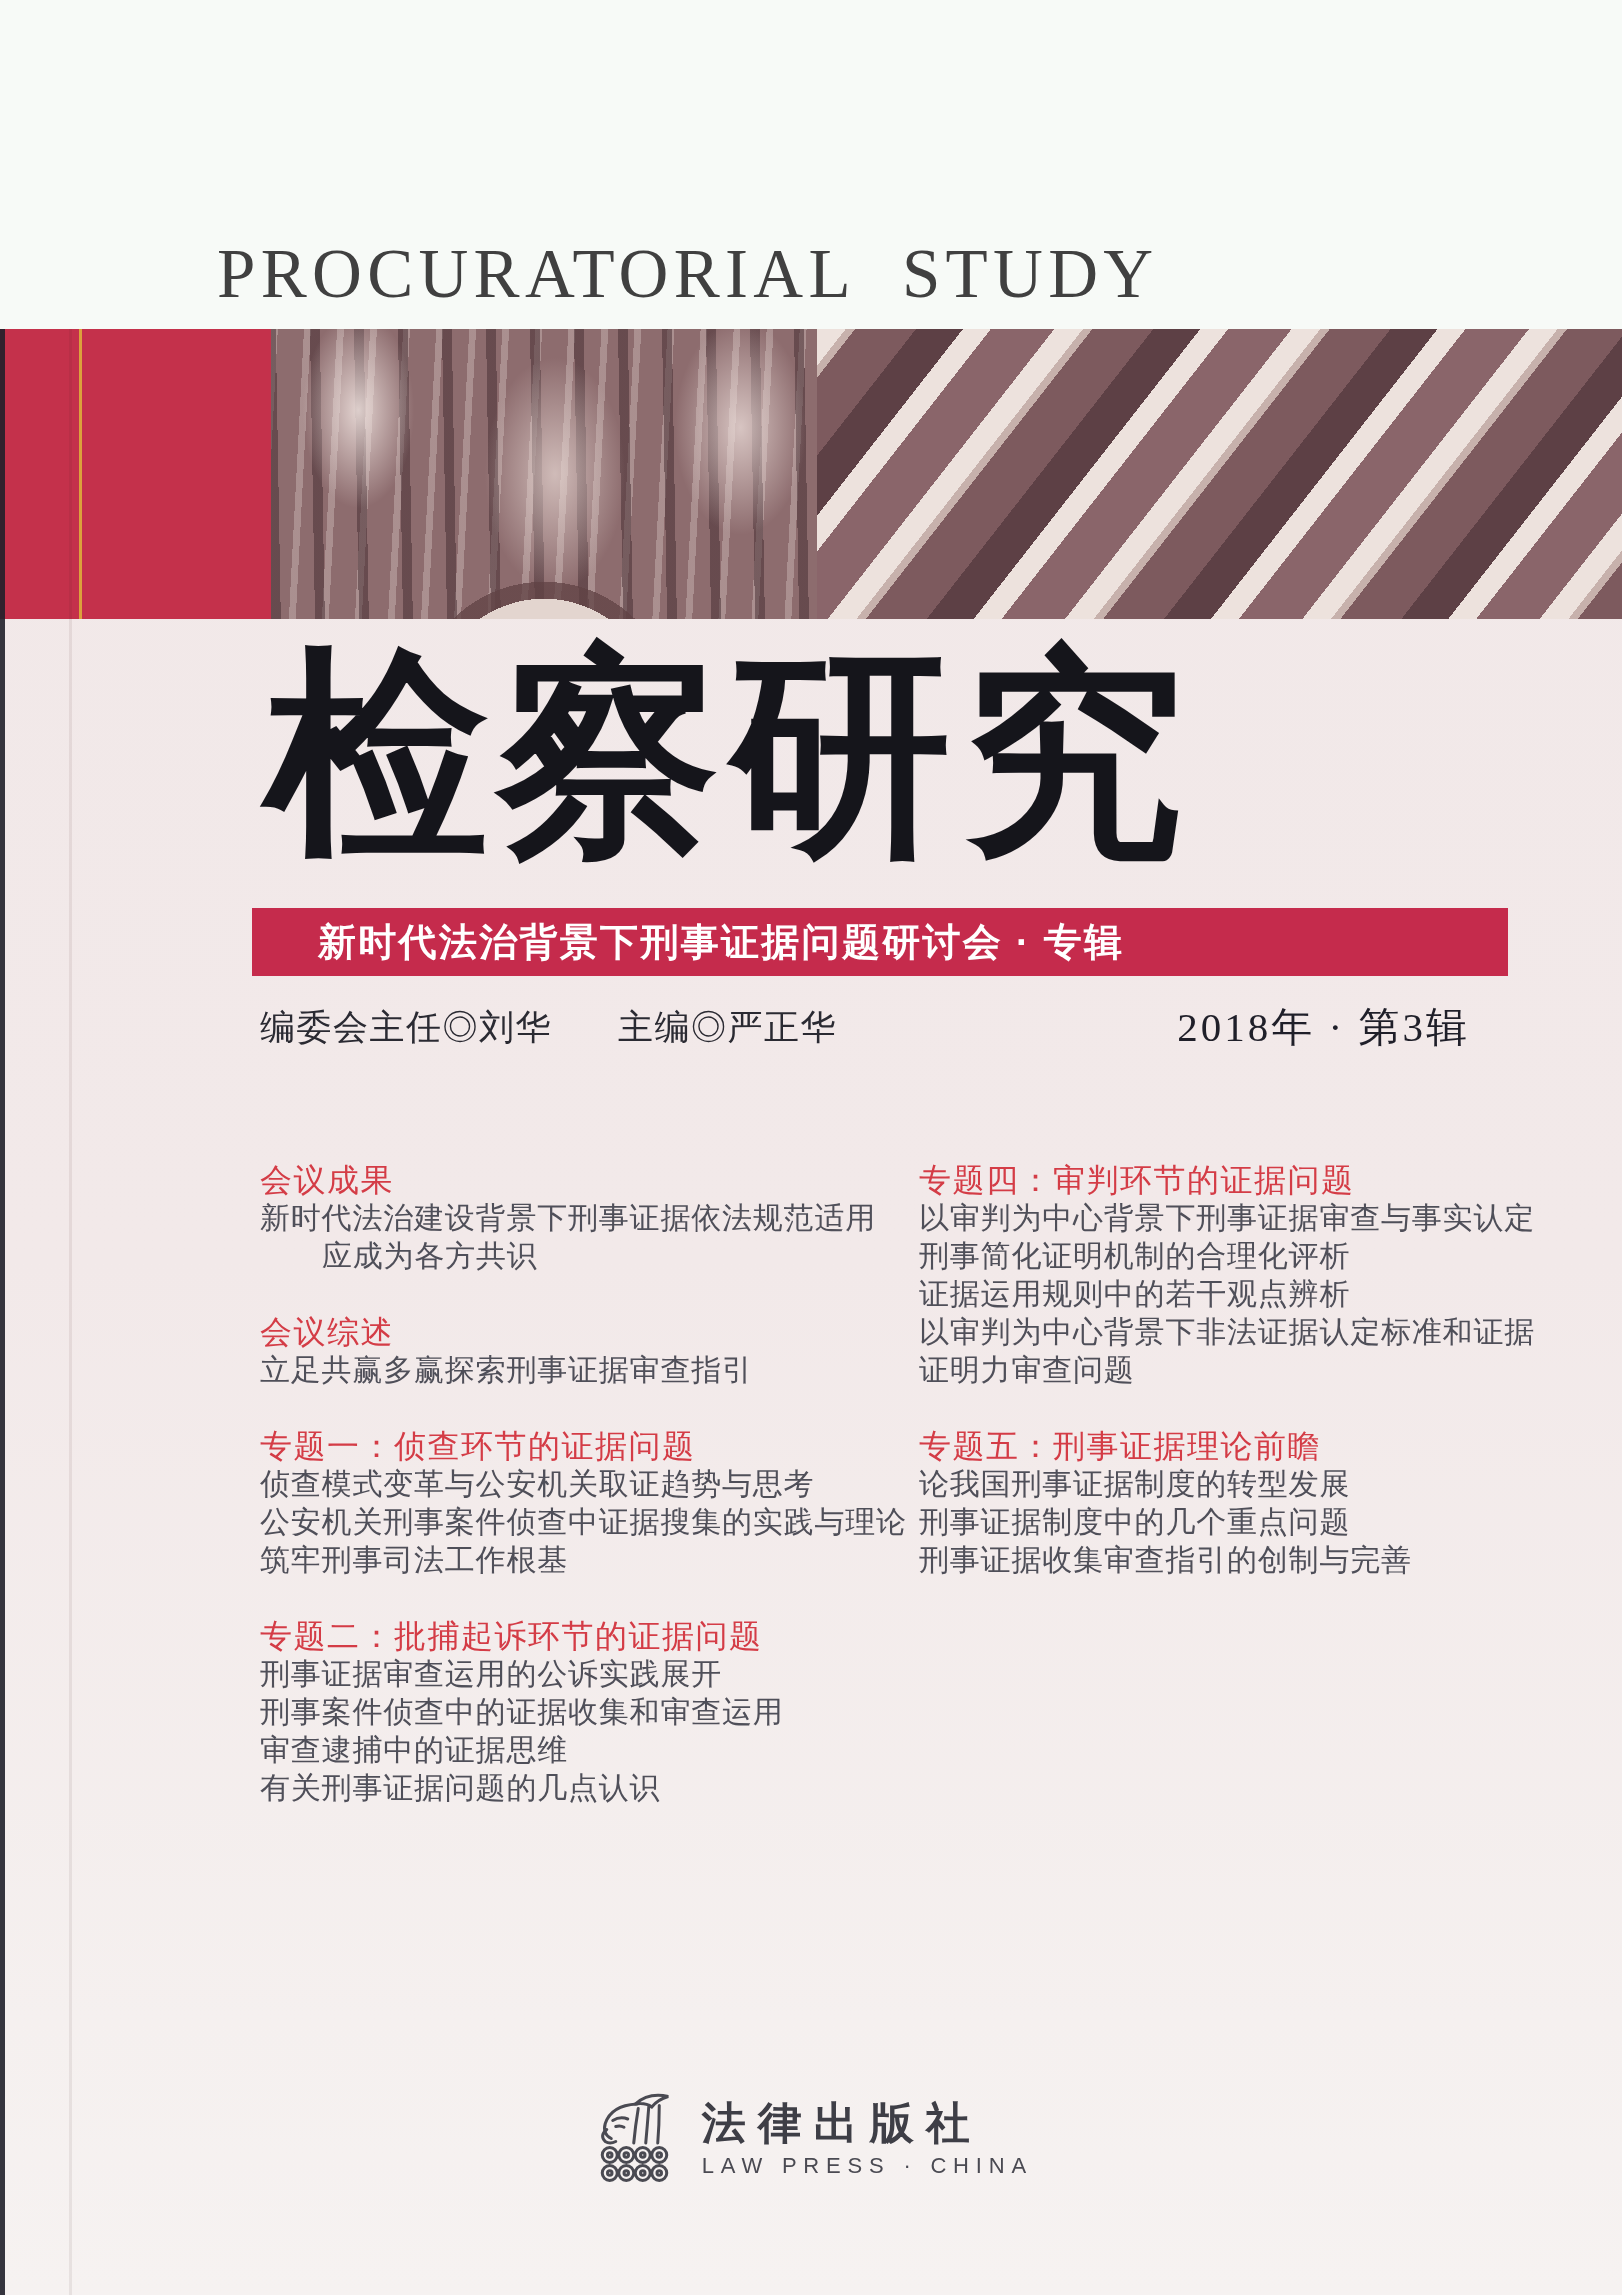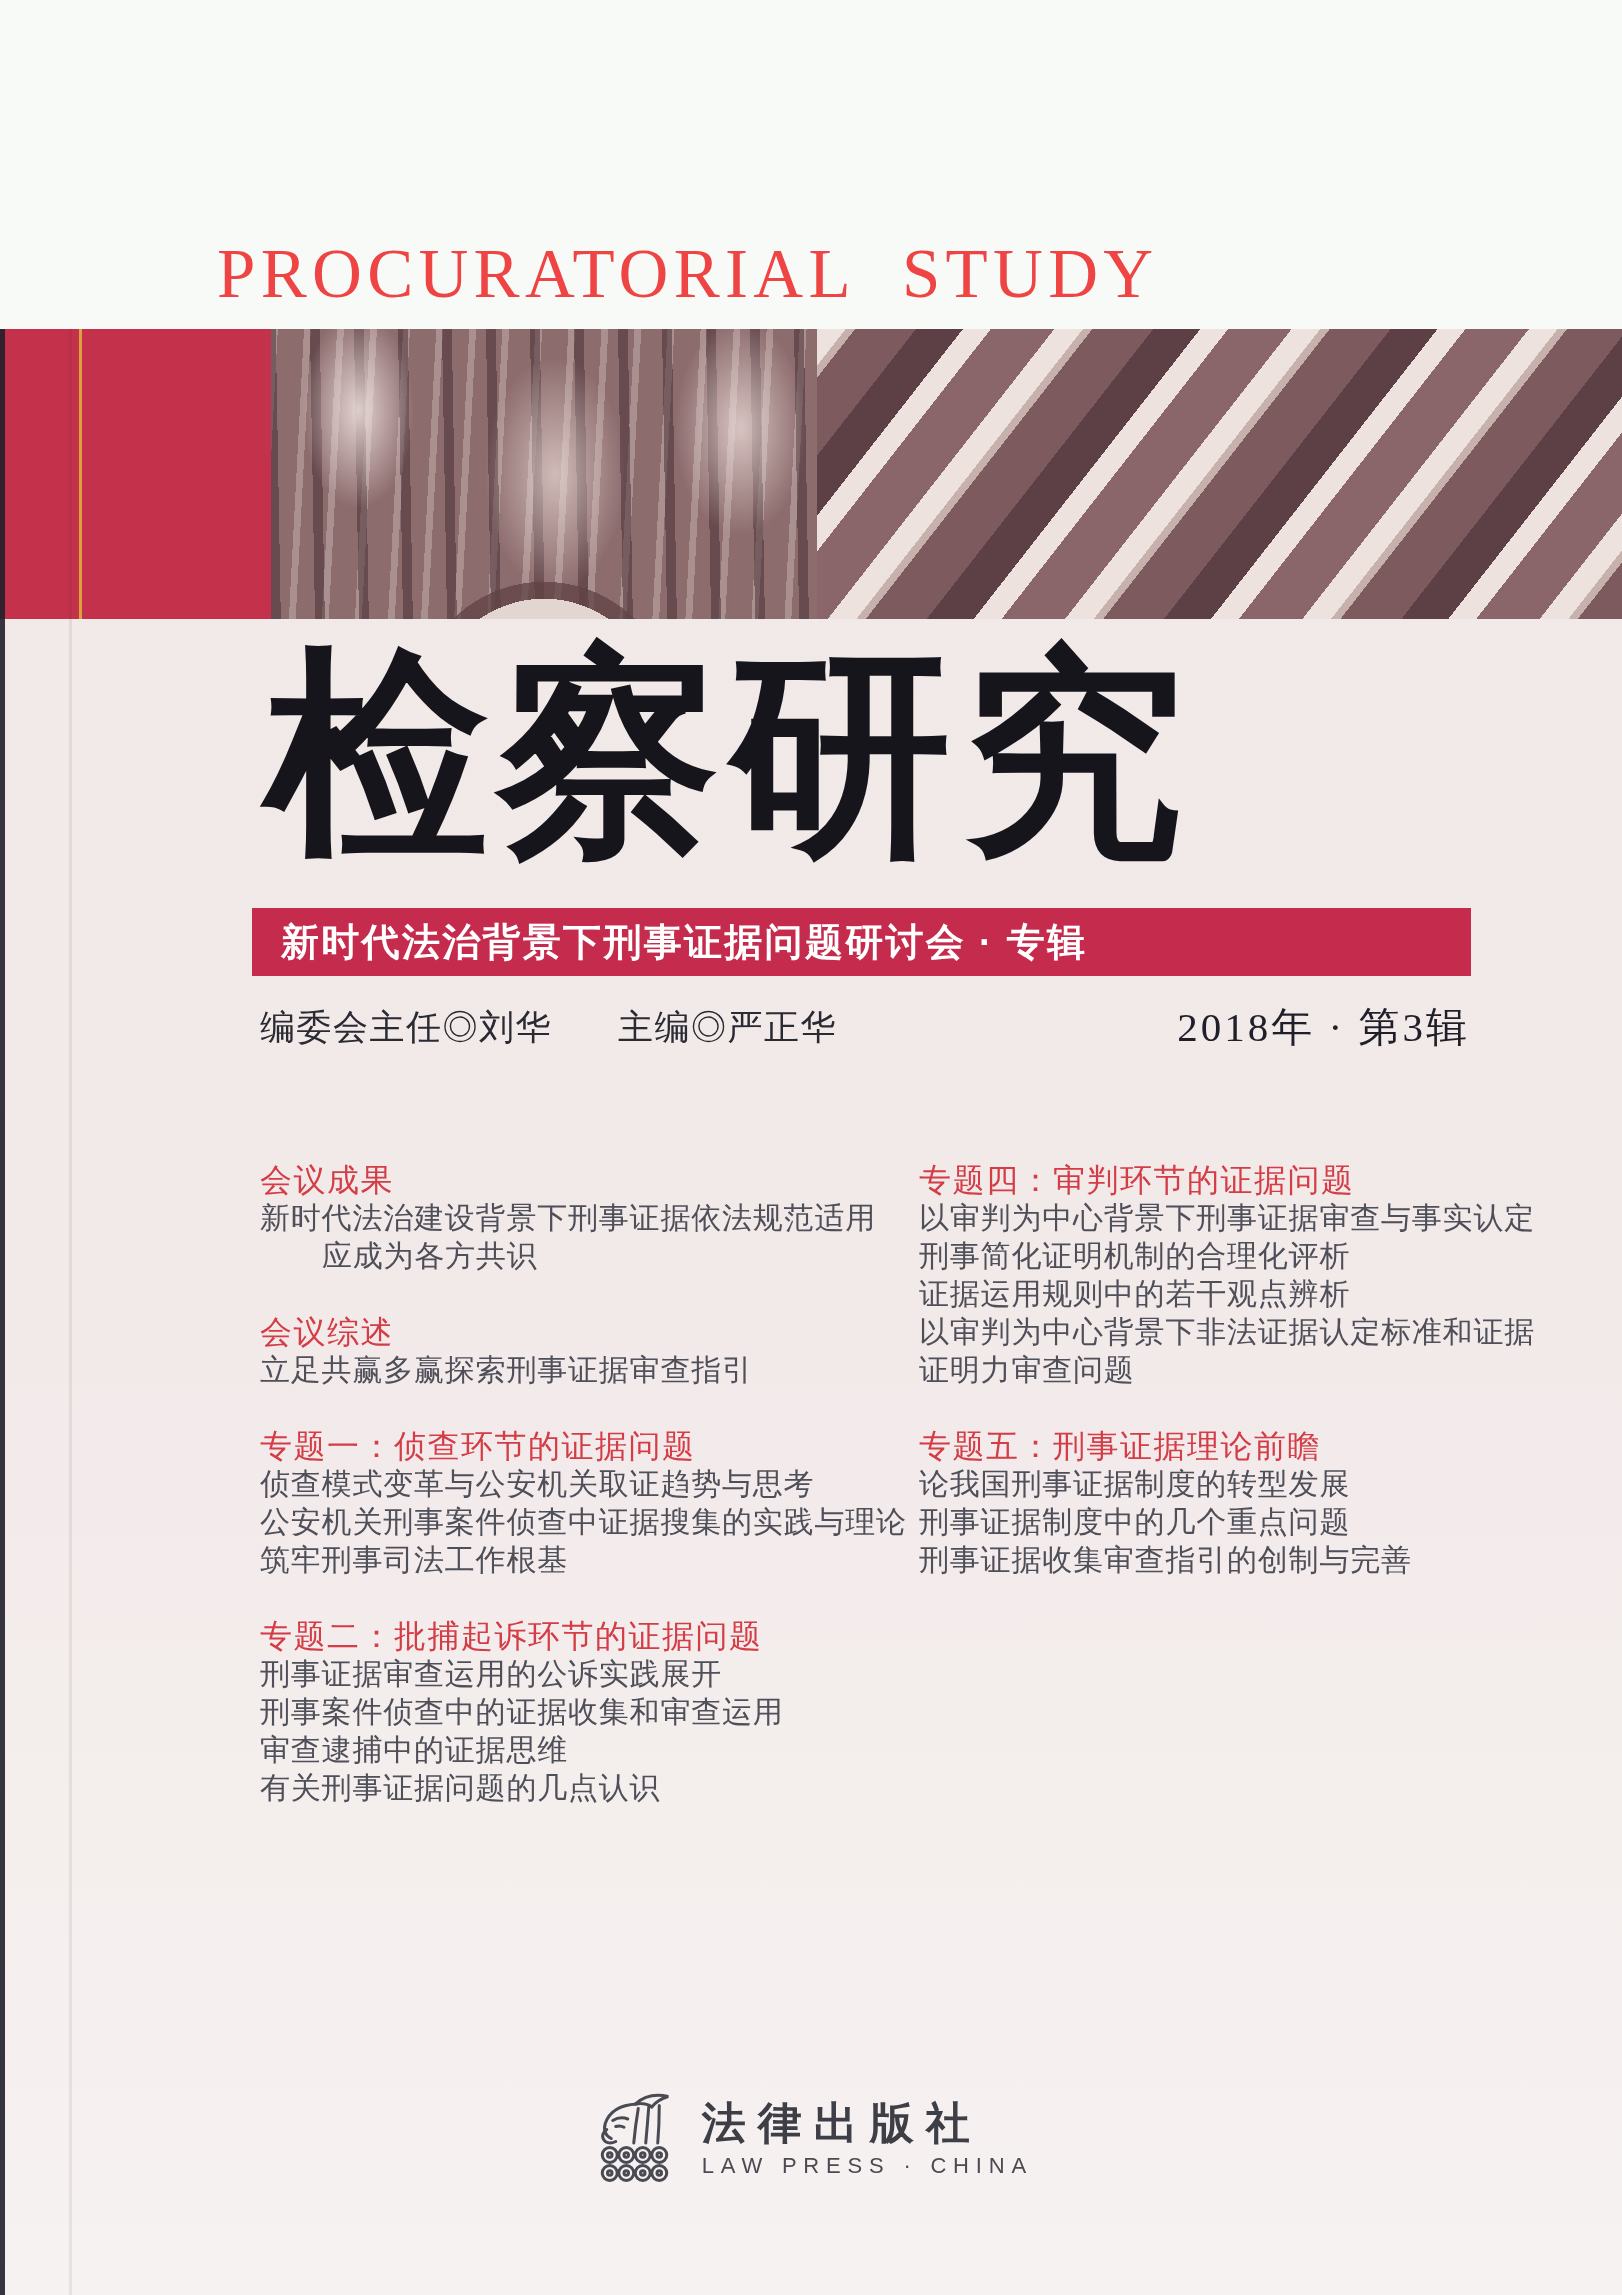--- a/index.html
+++ b/index.html
@@ -11,21 +11,21 @@
     font-family:"Liberation Sans",sans-serif;
   }
   
   .masthead{
     position:absolute;left:0;top:0;width:1623px;height:329px;
     background:#f7faf7;
   }
   .english-title{
     position:absolute;left:217px;top:235px;
     font-family:"Liberation Serif",serif;
-    font-size:69px;font-weight:400;color:#ef4444;
+    font-size:69px;font-weight:400;color:#404040;
     letter-spacing:5.3px;word-spacing:26px;white-space:nowrap;
   }
   
   .photo-band{
     position:absolute;left:0;top:329px;width:1623px;height:290px;
     display:flex;
   }
   .red-block{
     position:relative;width:271px;height:100%;
     background:#c4314b;flex:0 0 auto;
@@ -67,21 +67,21 @@
   
   .main-title{
     position:absolute;left:265px;top:635px;
     font-family:"Liberation Serif",serif;
     font-size:223px;line-height:241px;font-weight:700;
     color:#15151b;letter-spacing:9px;white-space:nowrap;
   }
   
   .theme-banner{
     position:absolute;left:252px;top:908px;width:1219px;height:68px;
-    background:#c52b4c;display:flex;align-items:center;
+    background:#c52b4c;display:flex;align-items:center;padding-left:37px;
   }
   .theme-banner span{
     padding-left:29px;color:#ffffff;font-size:38px;font-weight:700;
     letter-spacing:2.3px;white-space:nowrap;
   }
   
   .editors-row{
     position:absolute;left:260px;top:999px;width:1210px;height:57px;
     display:flex;align-items:center;
   }

